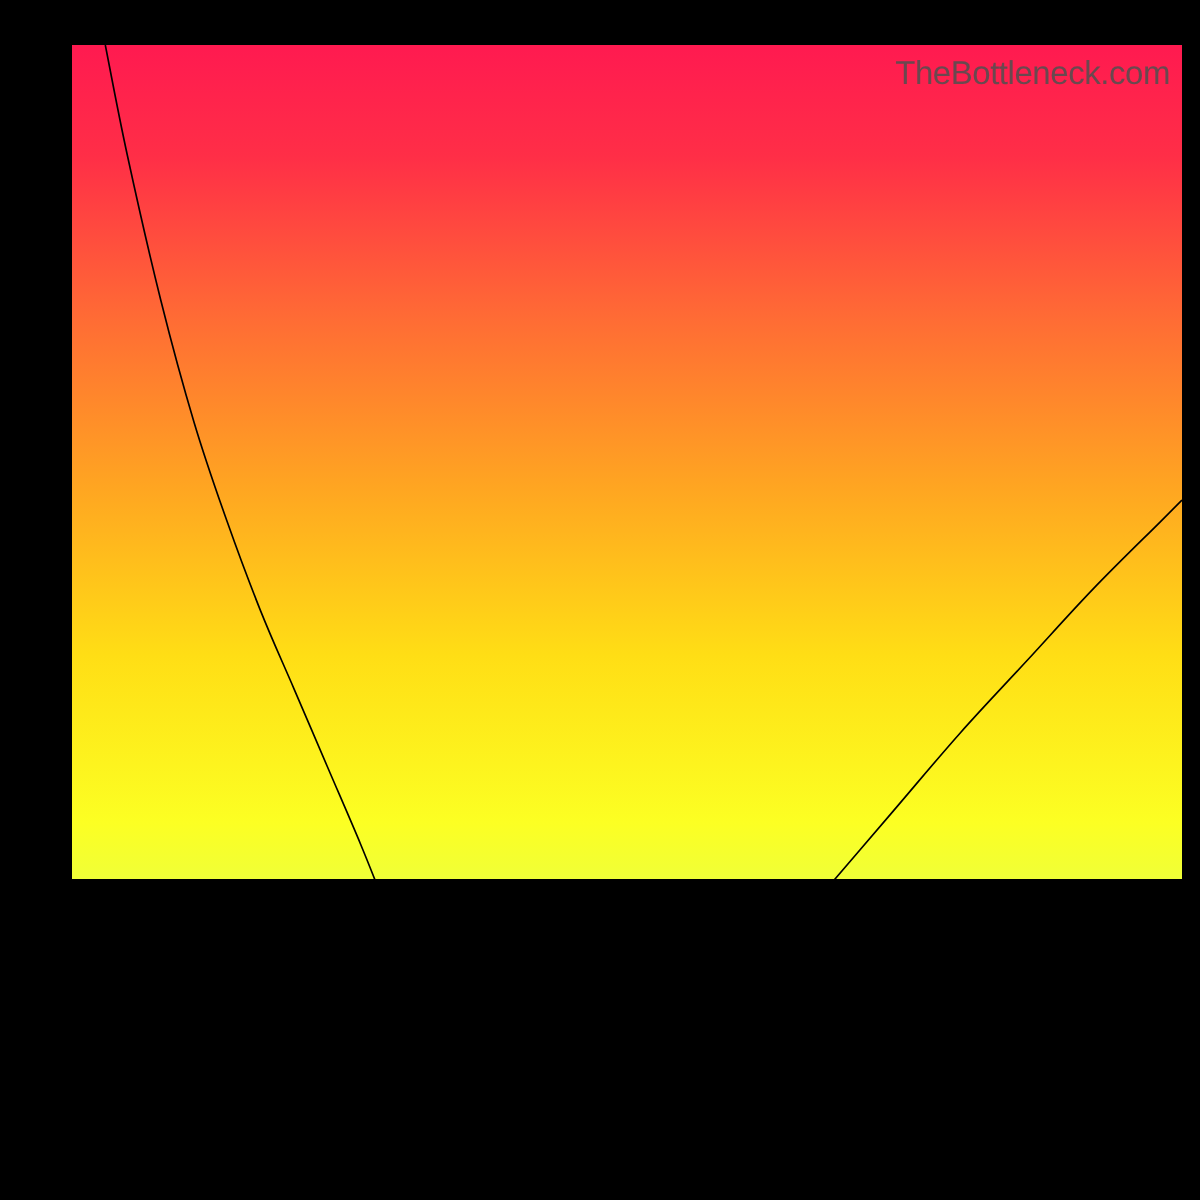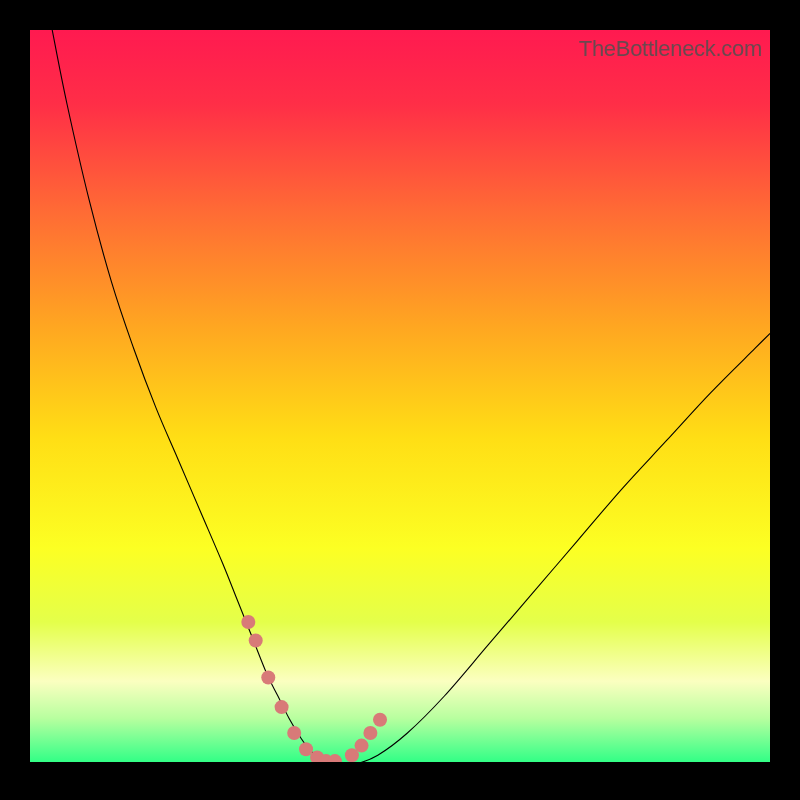--- a/index.html
+++ b/index.html
@@ -12,24 +12,24 @@
     font-family: Arial, Helvetica, sans-serif;
   }
   .frame {
     position: absolute;
     left: 0; top: 0;
     width: 800px; height: 800px;
     background: #000;
   }
   .plot {
     position: absolute;
-    left: 30px;
+    left: 48px;
     top: 30px;
     width: 740px;
-    height: 732px;
+    height: 556px;
     overflow: hidden;
   }
   .watermark {
     position: absolute;
     top: 6px;
     right: 8px;
     font-size: 22px;
     font-weight: 500;
     color: rgba(80,80,80,0.85);
     letter-spacing: -0.3px;

